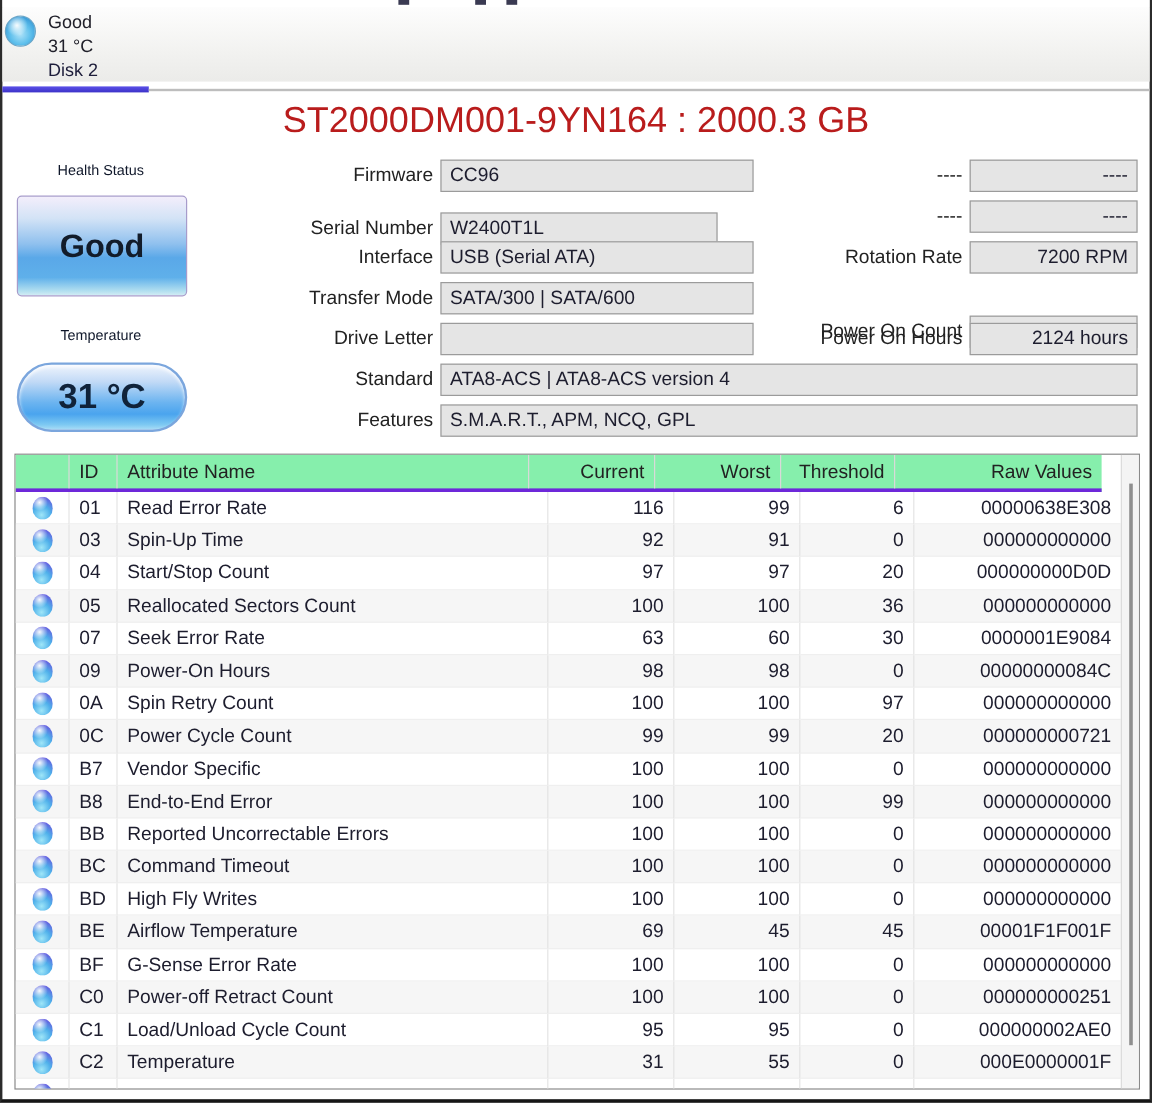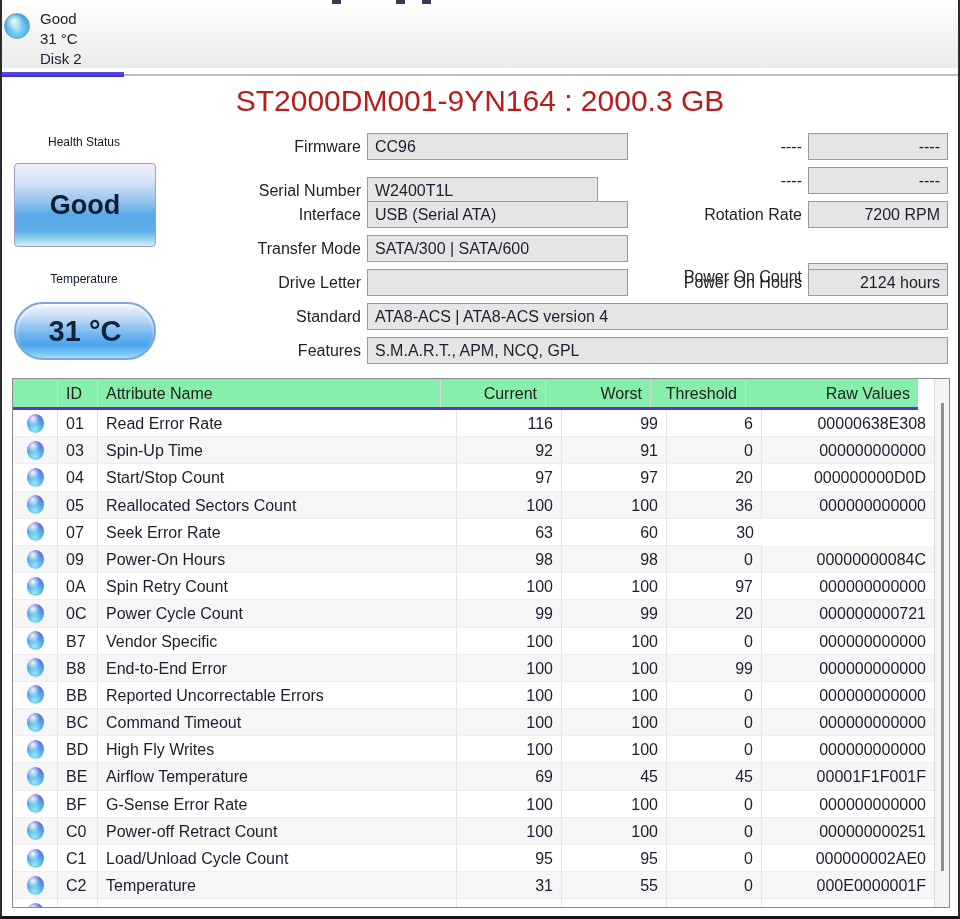--- a/index.html
+++ b/index.html
@@ -260,20 +260,21 @@
         </div>
         <div class="t-grid t-row">
           <div class="cell-circle">
             <div class="status-orb"></div>
           </div>
           <div class="">07</div>
           <div class="">Seek Error Rate</div>
           <div class="cell-right">63</div>
           <div class="cell-right">60</div>
           <div class="cell-right">30</div>
+          <div class="cell-right">0000001E9084</div>
         </div>
         <div class="t-grid t-row alt">
           <div class="cell-circle">
             <div class="status-orb"></div>
           </div>
           <div class="">09</div>
           <div class="">Power-On Hours</div>
           <div class="cell-right">98</div>
           <div class="cell-right">98</div>
           <div class="cell-right">0</div>

